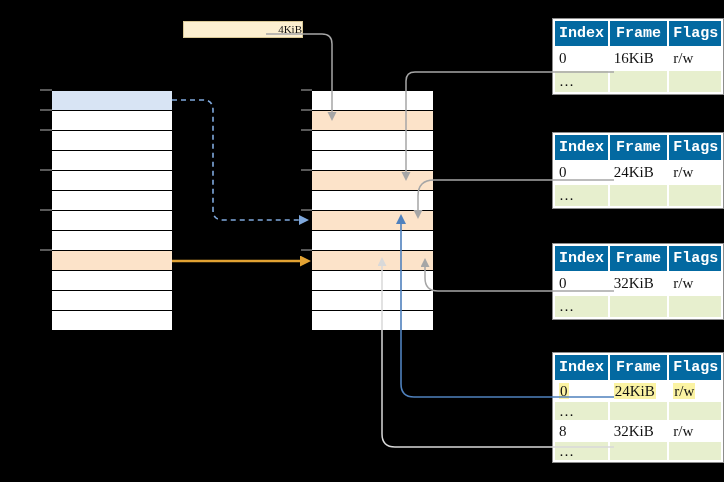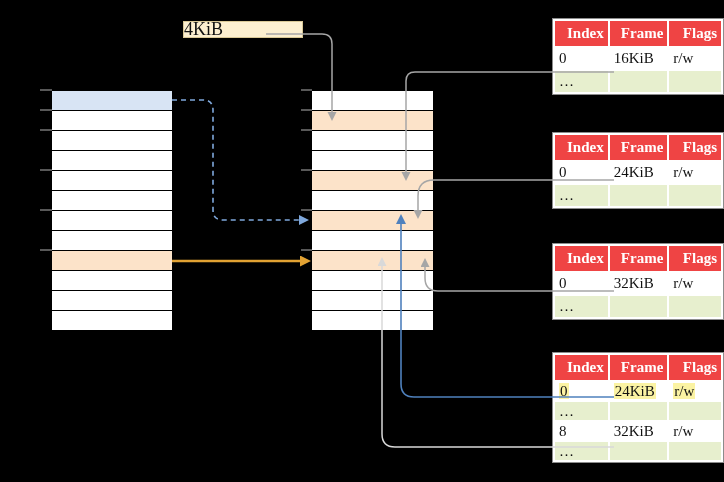--- a/index.html
+++ b/index.html
@@ -4,39 +4,39 @@
 <style>
   html,body{margin:0;padding:0;}
   body{
     width:724px;height:482px;position:relative;background:#000;
     font-family:"Liberation Serif", serif;overflow:hidden;
   }
   
   .size-box{
     position:absolute;left:183px;top:21px;width:118px;height:15px;
     background:#FCEFD0;border:1px solid #D9C896;
-    text-align:left;font-size:18px;line-height:15px;color:#111;
+    text-align:right;font-size:11px;line-height:15px;color:#111;
   }
   
   .memcol{position:absolute;border-top:1px solid #000;}
   .memcol .row{height:19px;border-bottom:1px solid #000;background:#fff;}
   .memcol .row.blue{background:#D8E4F4;}
   .memcol .row.peach{background:#FCE3C9;}
   #left-col{left:52px;top:90px;width:120px;}
   #mid-col{left:312px;top:90px;width:121px;}
   
   .ftable{
     position:absolute;left:552px;width:172px;
     border-collapse:separate;border-spacing:2px;
     background:#fff;border:1px solid #8C8C8C;
     font-size:15px;table-layout:fixed;
   }
   .ftable th{
-    background:#ef4444;color:#fff;font-weight:bold;text-align:right;
-    padding:1px 4px;height:23px;font-size:15px;
+    background:#0369a1;color:#fff;font-weight:bold;text-align:center;
+    padding:1px 4px;height:23px;font-size:15px;font-family:Liberation Mono, monospace;
   }
   .ftable td{background:#fff;padding:0 4px;height:21px;color:#111;}
   .ftable tr.ellipsis td{background:#E7EFCE;}
   .ftable col.c-index{width:52px;}
   .ftable col.c-frame{width:57px;}
   .ftable col.c-flags{width:51px;}
   #ftable-1{top:18px;}
   #ftable-2{top:132px;}
   #ftable-3{top:243px;}
   #ftable-4{top:352px;}

